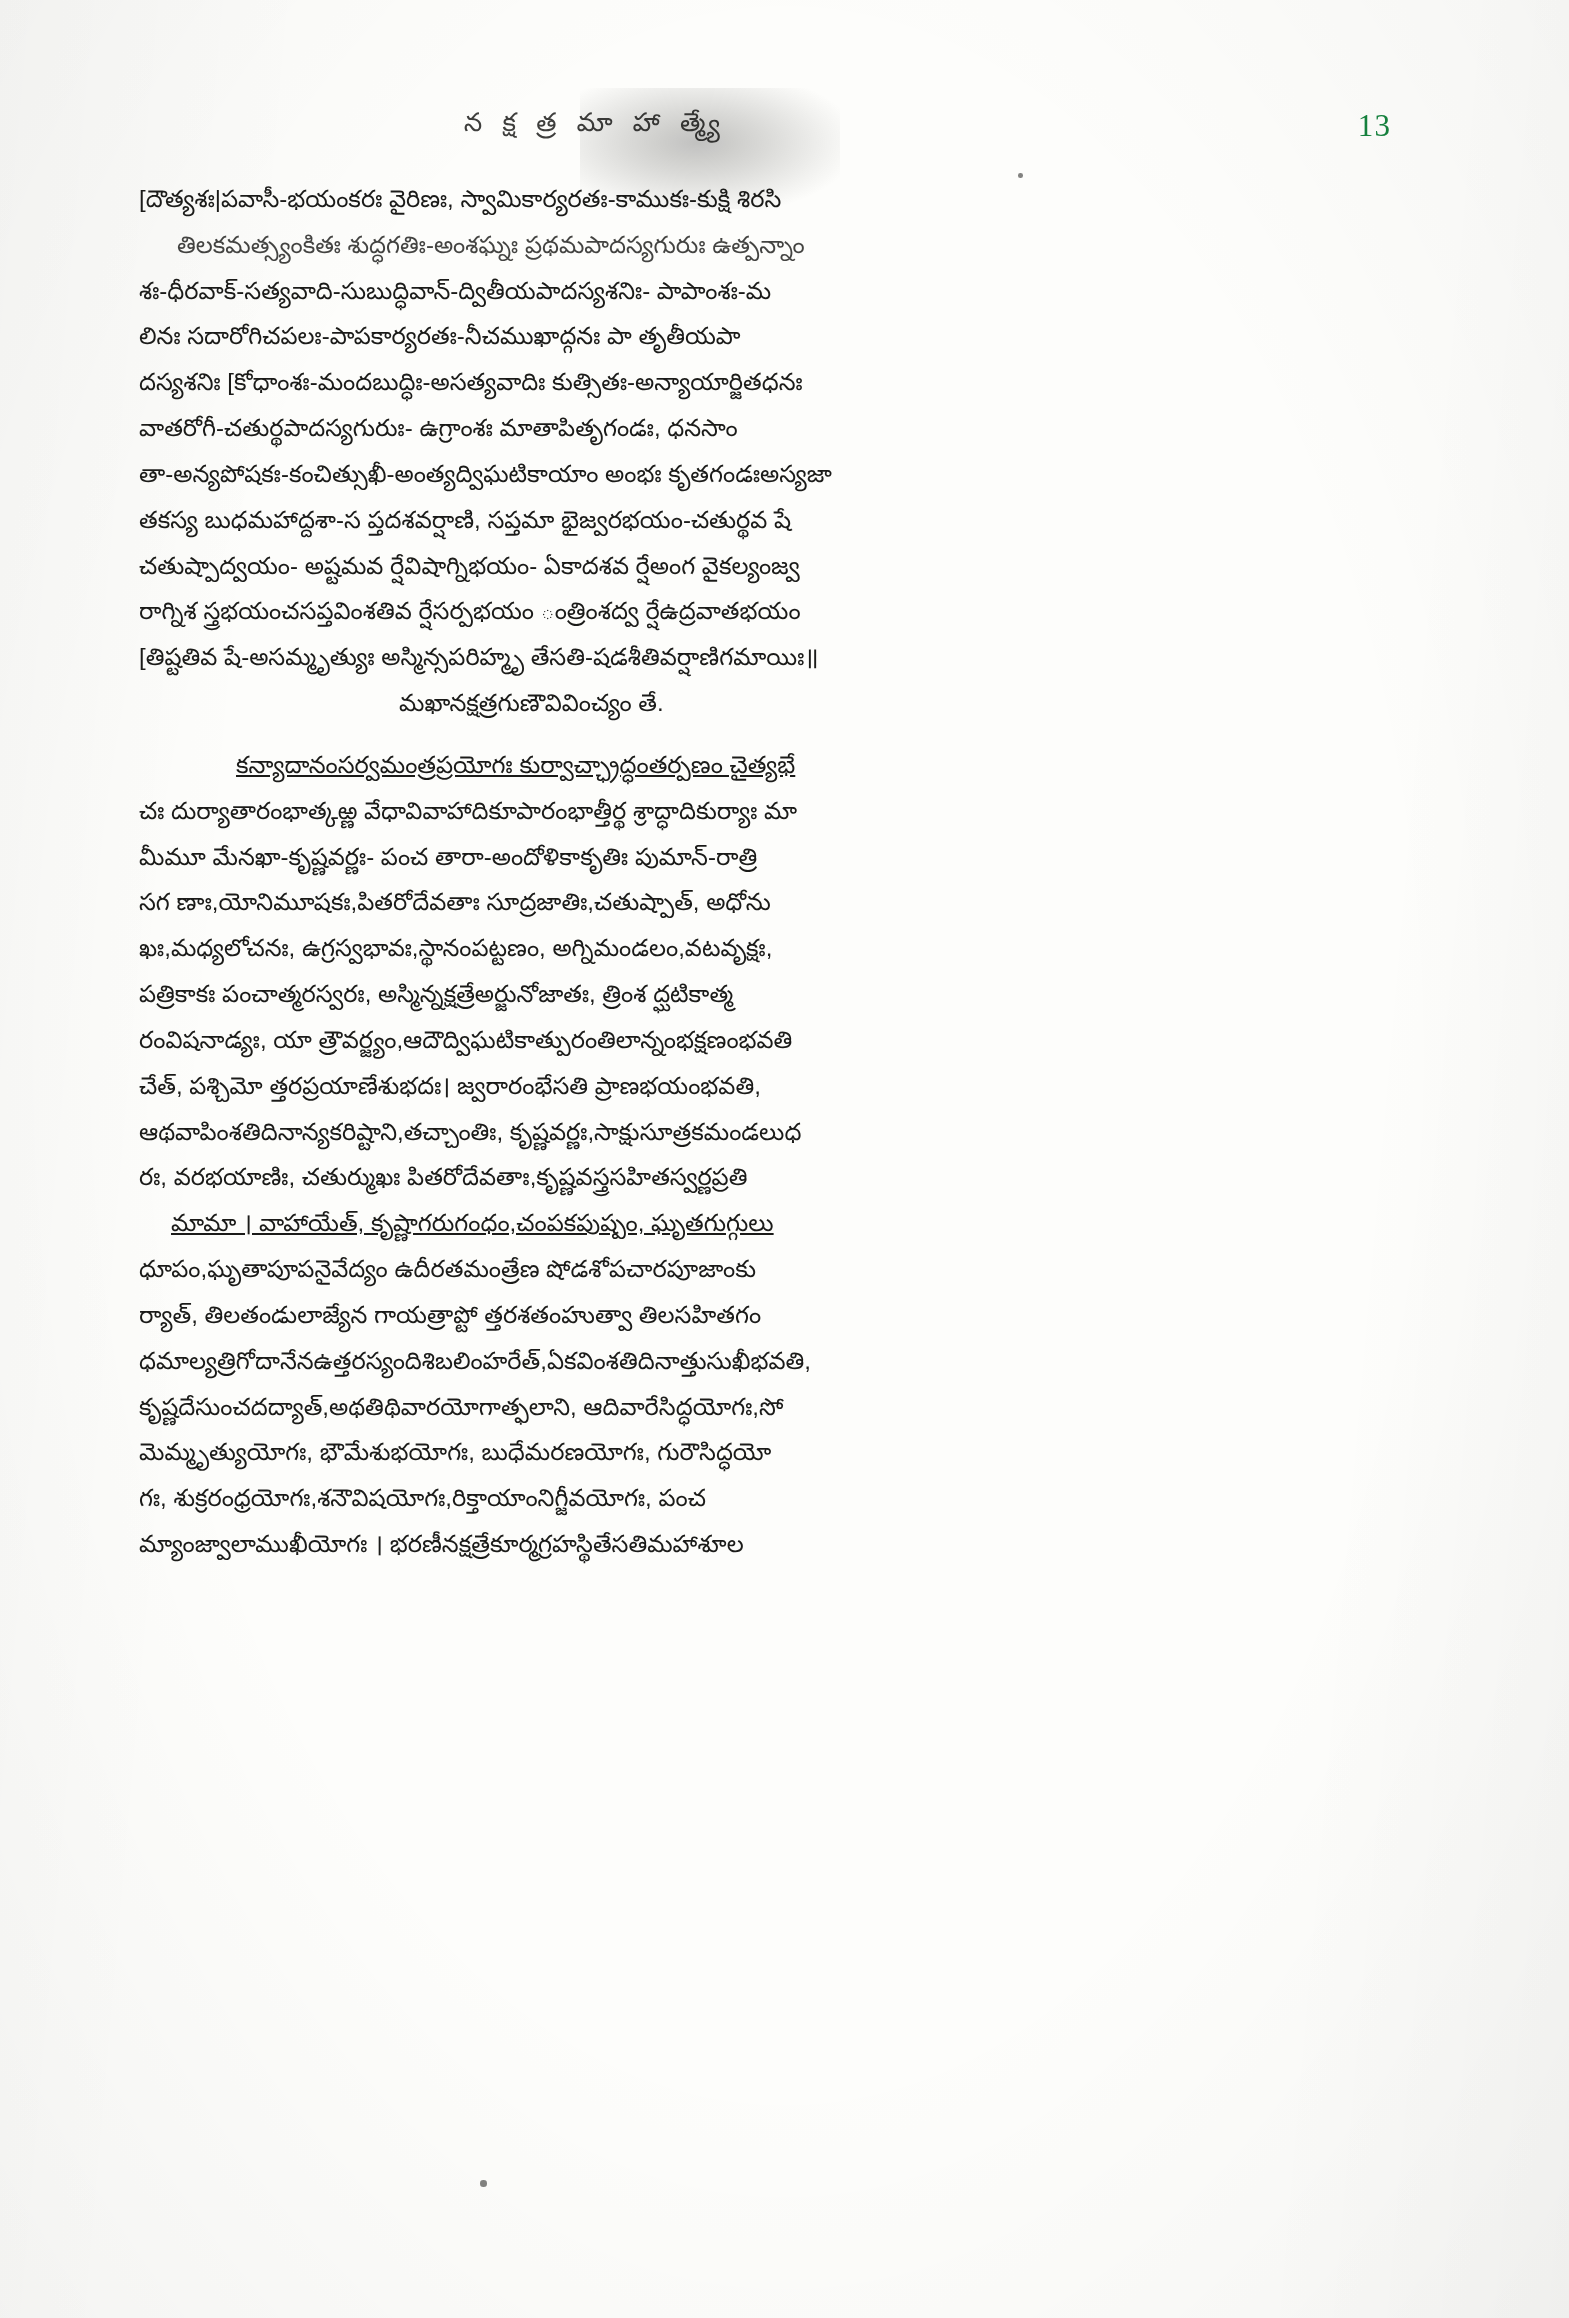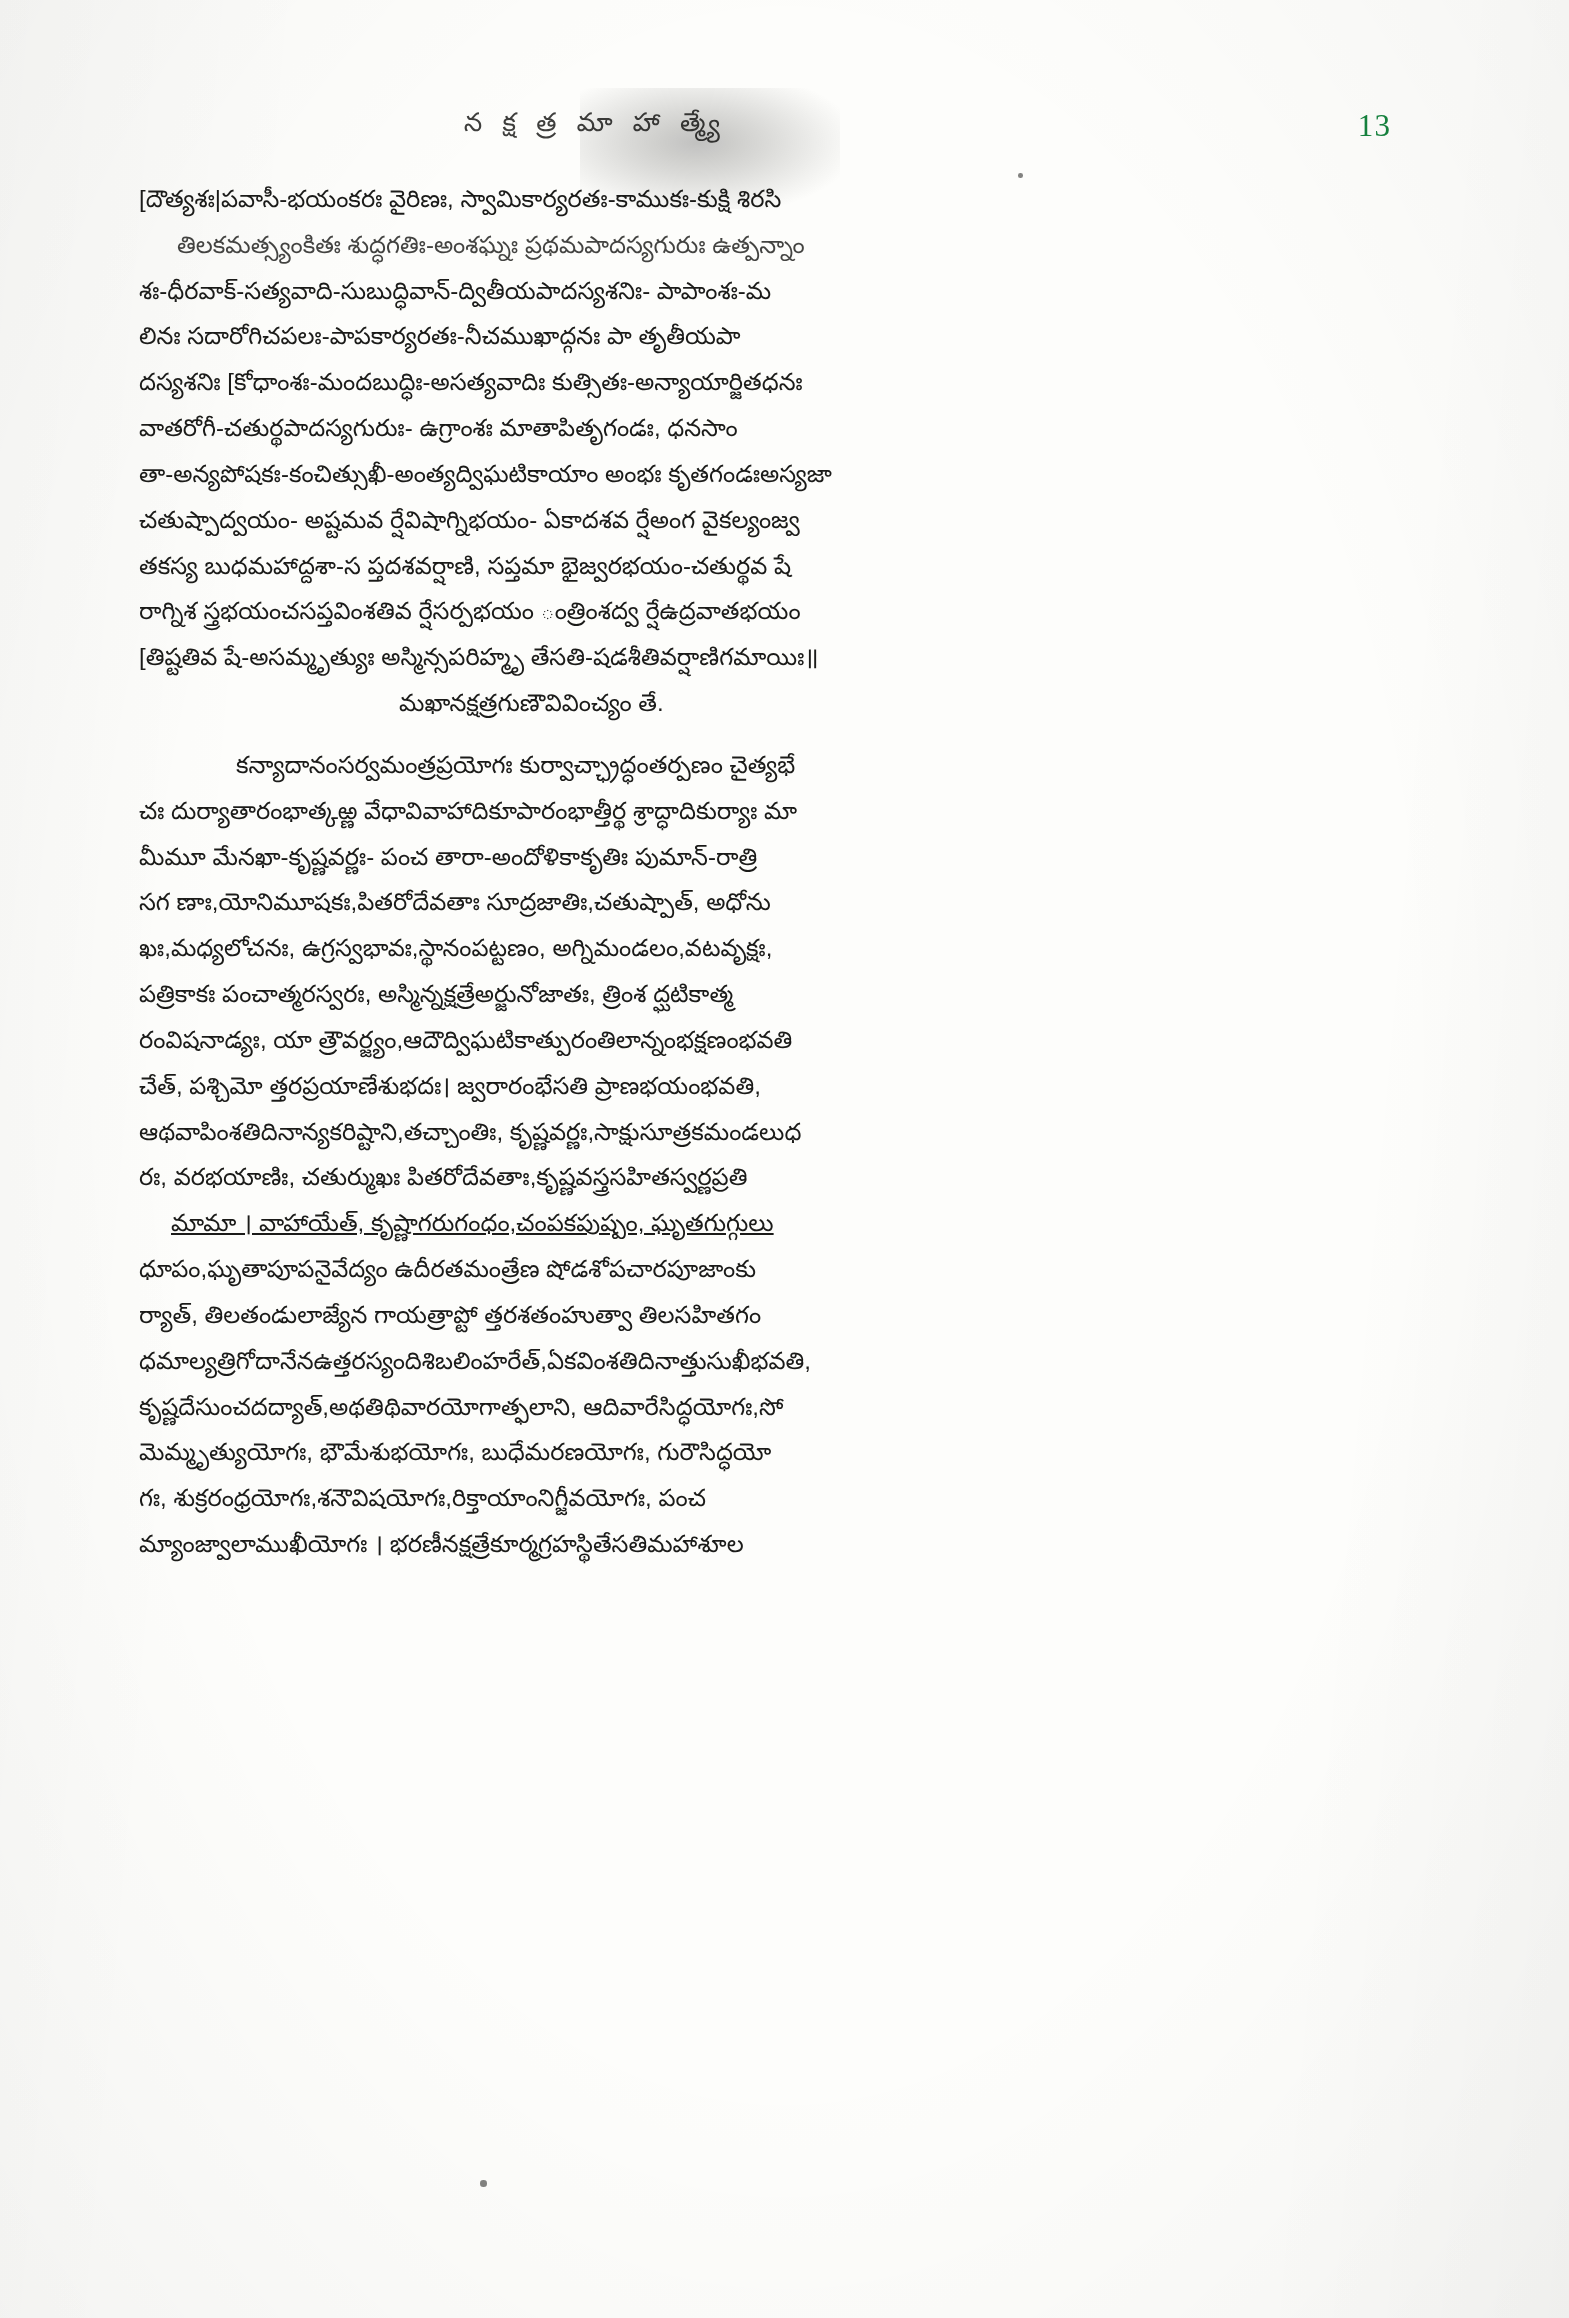--- a/index.html
+++ b/index.html
@@ -60,21 +60,21 @@
   }
   .line {
     font-size: 24px;
     line-height: 1.06;
     margin: 0 0 20.4px 0;
     white-space: nowrap;
     letter-spacing: 0px;
     transform-origin: left center;
   }
   .line.indent-1 { padding-left: 32px; text-decoration: underline; }
-  .line.indent-3 { padding-left: 97px; }
+  .line.indent-3 { padding-left: 97px; text-decoration: underline; }
   .line.center-short { padding-left: 260px; }
   .para-gap { height: 16px; }
   .line.fade { opacity: 0.82; margin-left: 38px; }
   .smudge {
     position: absolute;
     left: 580px;
     top: 88px;
     width: 260px;
     height: 121px;
     background: radial-gradient(ellipse at 45% 45%, rgba(40,40,38,0.28) 0%, rgba(40,40,38,0.16) 35%, rgba(40,40,38,0.05) 65%, rgba(0,0,0,0) 80%);
@@ -107,22 +107,22 @@
 
     <div class="body-block">
 
       <p class="line">[దౌత్యశః|పవాసీ-భయంకరః వైరిణః, స్వామికార్యరతః-కాముకః-కుక్షి శిరసి</p>
       <p class="line fade">తిలకమత్స్యంకితః శుద్ధగతిః-అంశఘ్నః ప్రథమపాదస్యగురుః ఉత్పన్నాం</p>
       <p class="line">శః-ధీరవాక్-సత్యవాది-సుబుద్ధివాన్-ద్వితీయపాదస్యశనిః- పాపాంశః-మ</p>
       <p class="line">లినః సదారోగిచపలః-పాపకార్యరతః-నీచముఖాద్గనః పా తృతీయపా</p>
       <p class="line">దస్యశనిః [కోధాంశః-మందబుద్ధిః-అసత్యవాదిః కుత్సితః-అన్యాయార్జితధనః</p>
       <p class="line">వాతరోగీ-చతుర్థపాదస్యగురుః- ఉగ్రాంశః మాతాపితృగండః, ధనసాం</p>
       <p class="line">తా-అన్యపోషకః-కంచిత్సుఖీ-అంత్యద్విఘటికాయాం అంభః కృతగండఃఅస్యజా</p>
+      <p class="line">తకస్య బుధమహాద్దశా-స ప్తదశవర్షాణి, సప్తమా భైజ్వరభయం-చతుర్థవ షే</p>
       <p class="line">చతుష్పాద్వయం- అష్టమవ ర్షేవిషాగ్నిభయం- ఏకాదశవ ర్షేఅంగ వైకల్యంజ్వ</p>
-      <p class="line">తకస్య బుధమహాద్దశా-స ప్తదశవర్షాణి, సప్తమా భైజ్వరభయం-చతుర్థవ షే</p>
       <p class="line">రాగ్నిశ స్త్రభయంచసప్తవింశతివ ర్షేసర్పభయం ంత్రింశద్వ ర్షేఉద్రవాతభయం</p>
       <p class="line">[తిష్టతివ షే-అసమ్మృత్యుః అస్మిన్సపరిహ్మృ తేసతి-షడశీతివర్షాణిగమాయిః॥</p>
       <p class="line center-short">మఖానక్షత్రగుణౌవివించ్యం తే.</p>
 
       <div class="para-gap"></div>
 
       <p class="line indent-3">కన్యాదానంసర్వమంత్రప్రయోగః కుర్వాచ్ఛ్రాద్ధంతర్పణం చైత్యభే</p>
       <p class="line">చః దుర్యాతారంభాత్కఱ్ణ వేధావివాహాదికూపారంభాత్తీర్థ శ్రాద్ధాదికుర్యాః మా</p>
       <p class="line">మీమూ మేనఖా-కృష్ణవర్ణః- పంచ తారా-అందోళికాకృతిః పుమాన్-రాత్రి</p>
       <p class="line">సగ ణాః,యోనిమూషకః,పితరోదేవతాః సూద్రజాతిః,చతుష్పాత్, అధోను</p>

